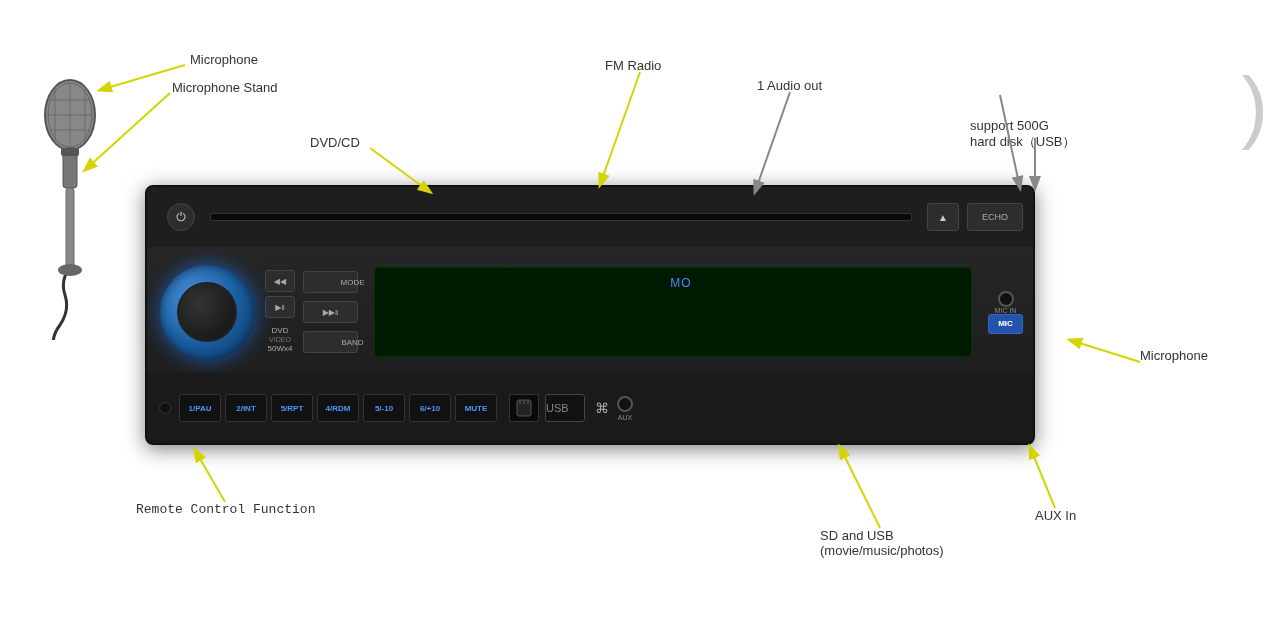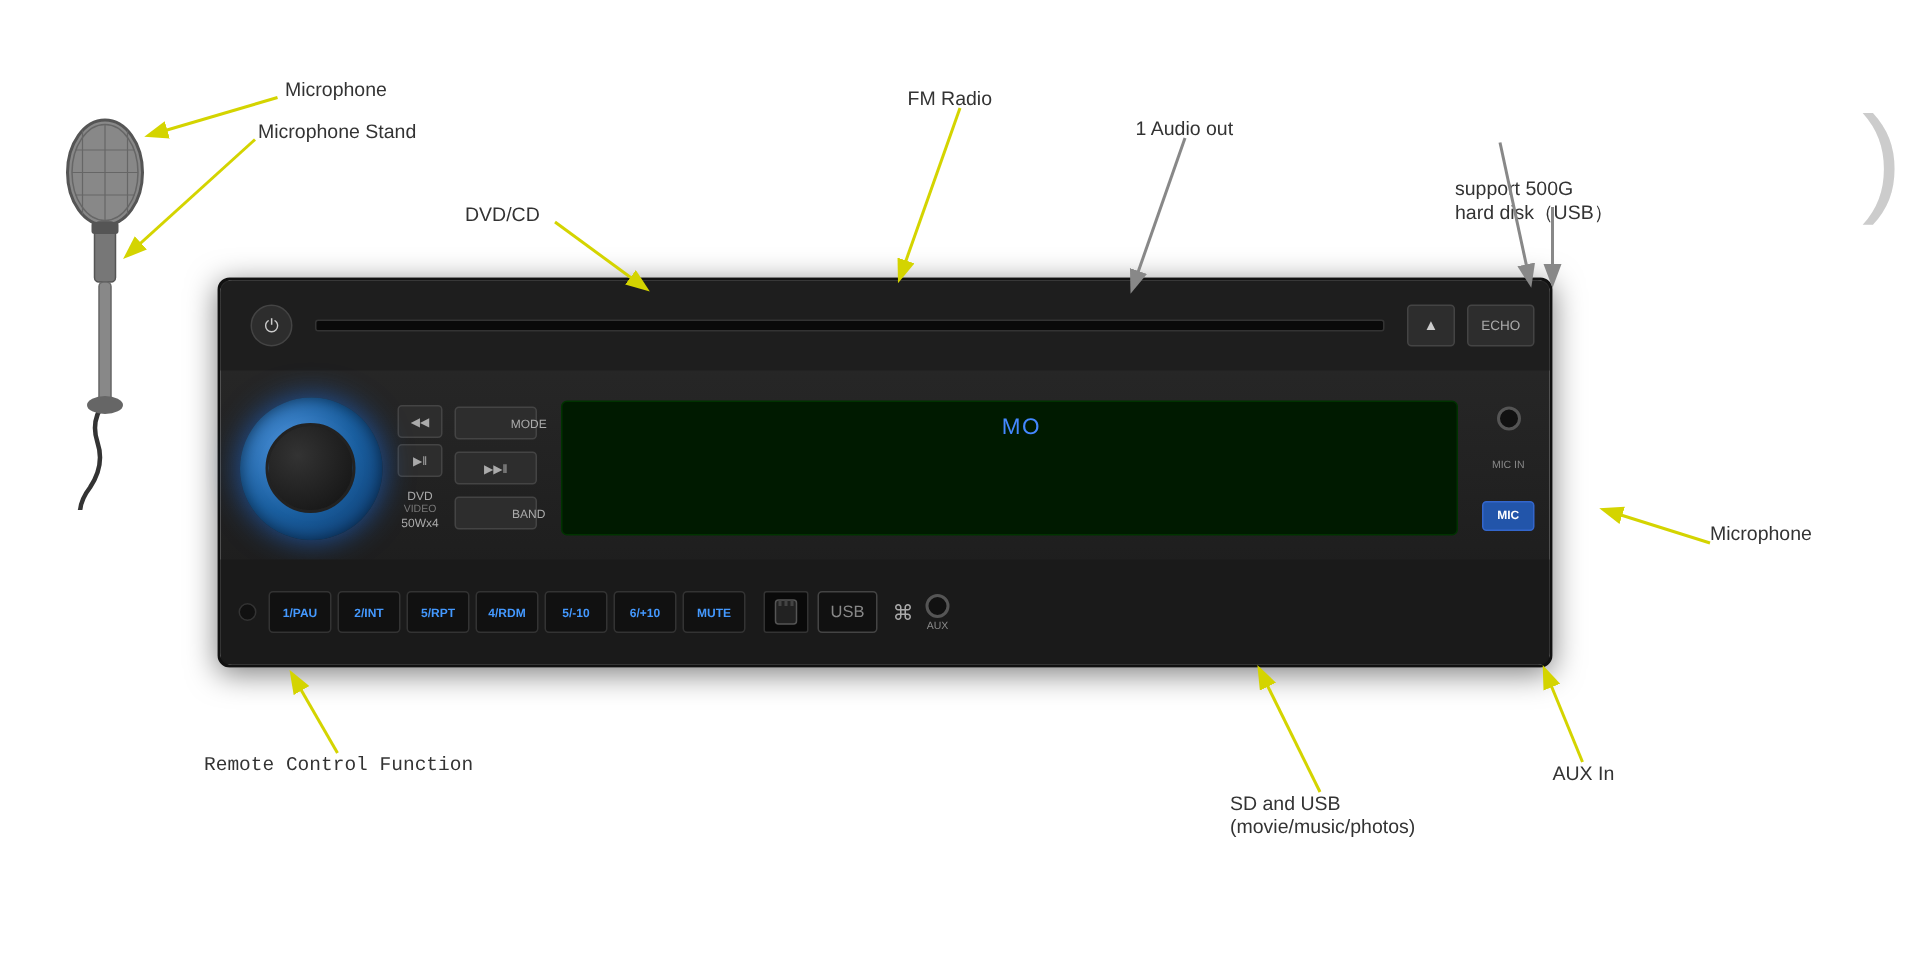--- a/index.html
+++ b/index.html
@@ -96,21 +96,21 @@
       border-radius: 3px;
       display: flex;
       align-items: center;
       justify-content: center;
       color: #ccc;
       font-size: 10px;
     }
 
     
     .echo-btn {
-      width: 45px;
+      width: 56px;
       height: 28px;
       background: #2d2d2d;
       border: 1px solid #444;
       border-radius: 3px;
       display: flex;
       align-items: center;
       justify-content: center;
       color: #aaa;
       font-size: 9px;
       margin-left: 8px;
@@ -211,21 +211,21 @@
       display: flex;
       flex-direction: column;
       align-items: center;
       justify-content: center;
       position: relative;
       margin: 0 8px;
     }
 
     .display-mo {
       color: #4488ff;
-      font-size: 15px;
+      font-size: 12px;
       position: absolute;
       top: 8px;
       left: 50%;
       transform: translateX(-50%);
       letter-spacing: 1px;
       padding-left: 16px;
     }
 
     .display-text {
       color: #3399ff;
@@ -235,21 +235,21 @@
       letter-spacing: 4px;
       text-shadow: 0 0 10px #2277ff;
       margin-top: 10px;
     }
 
     
     .mic-in-section {
       display: flex;
       flex-direction: column;
       align-items: center;
-      gap: 20px;
+      gap: 0;
     }
 
     .jack-hole {
       width: 16px;
       height: 16px;
       border-radius: 50%;
       background: #111;
       border: 2px solid #555;
     }
 
@@ -332,21 +332,21 @@
     }
 
     .usb-port {
       width: 40px;
       height: 28px;
       background: #111;
       border: 1px solid #444;
       border-radius: 3px;
       display: flex;
       align-items: center;
-      justify-content: center;
+      justify-content: flex-start;
       color: #888;
       font-size: 12px;
     }
 
     .usb-symbol {
       color: #aaa;
       font-size: 14px;
       margin-left: 4px;
     }
 

